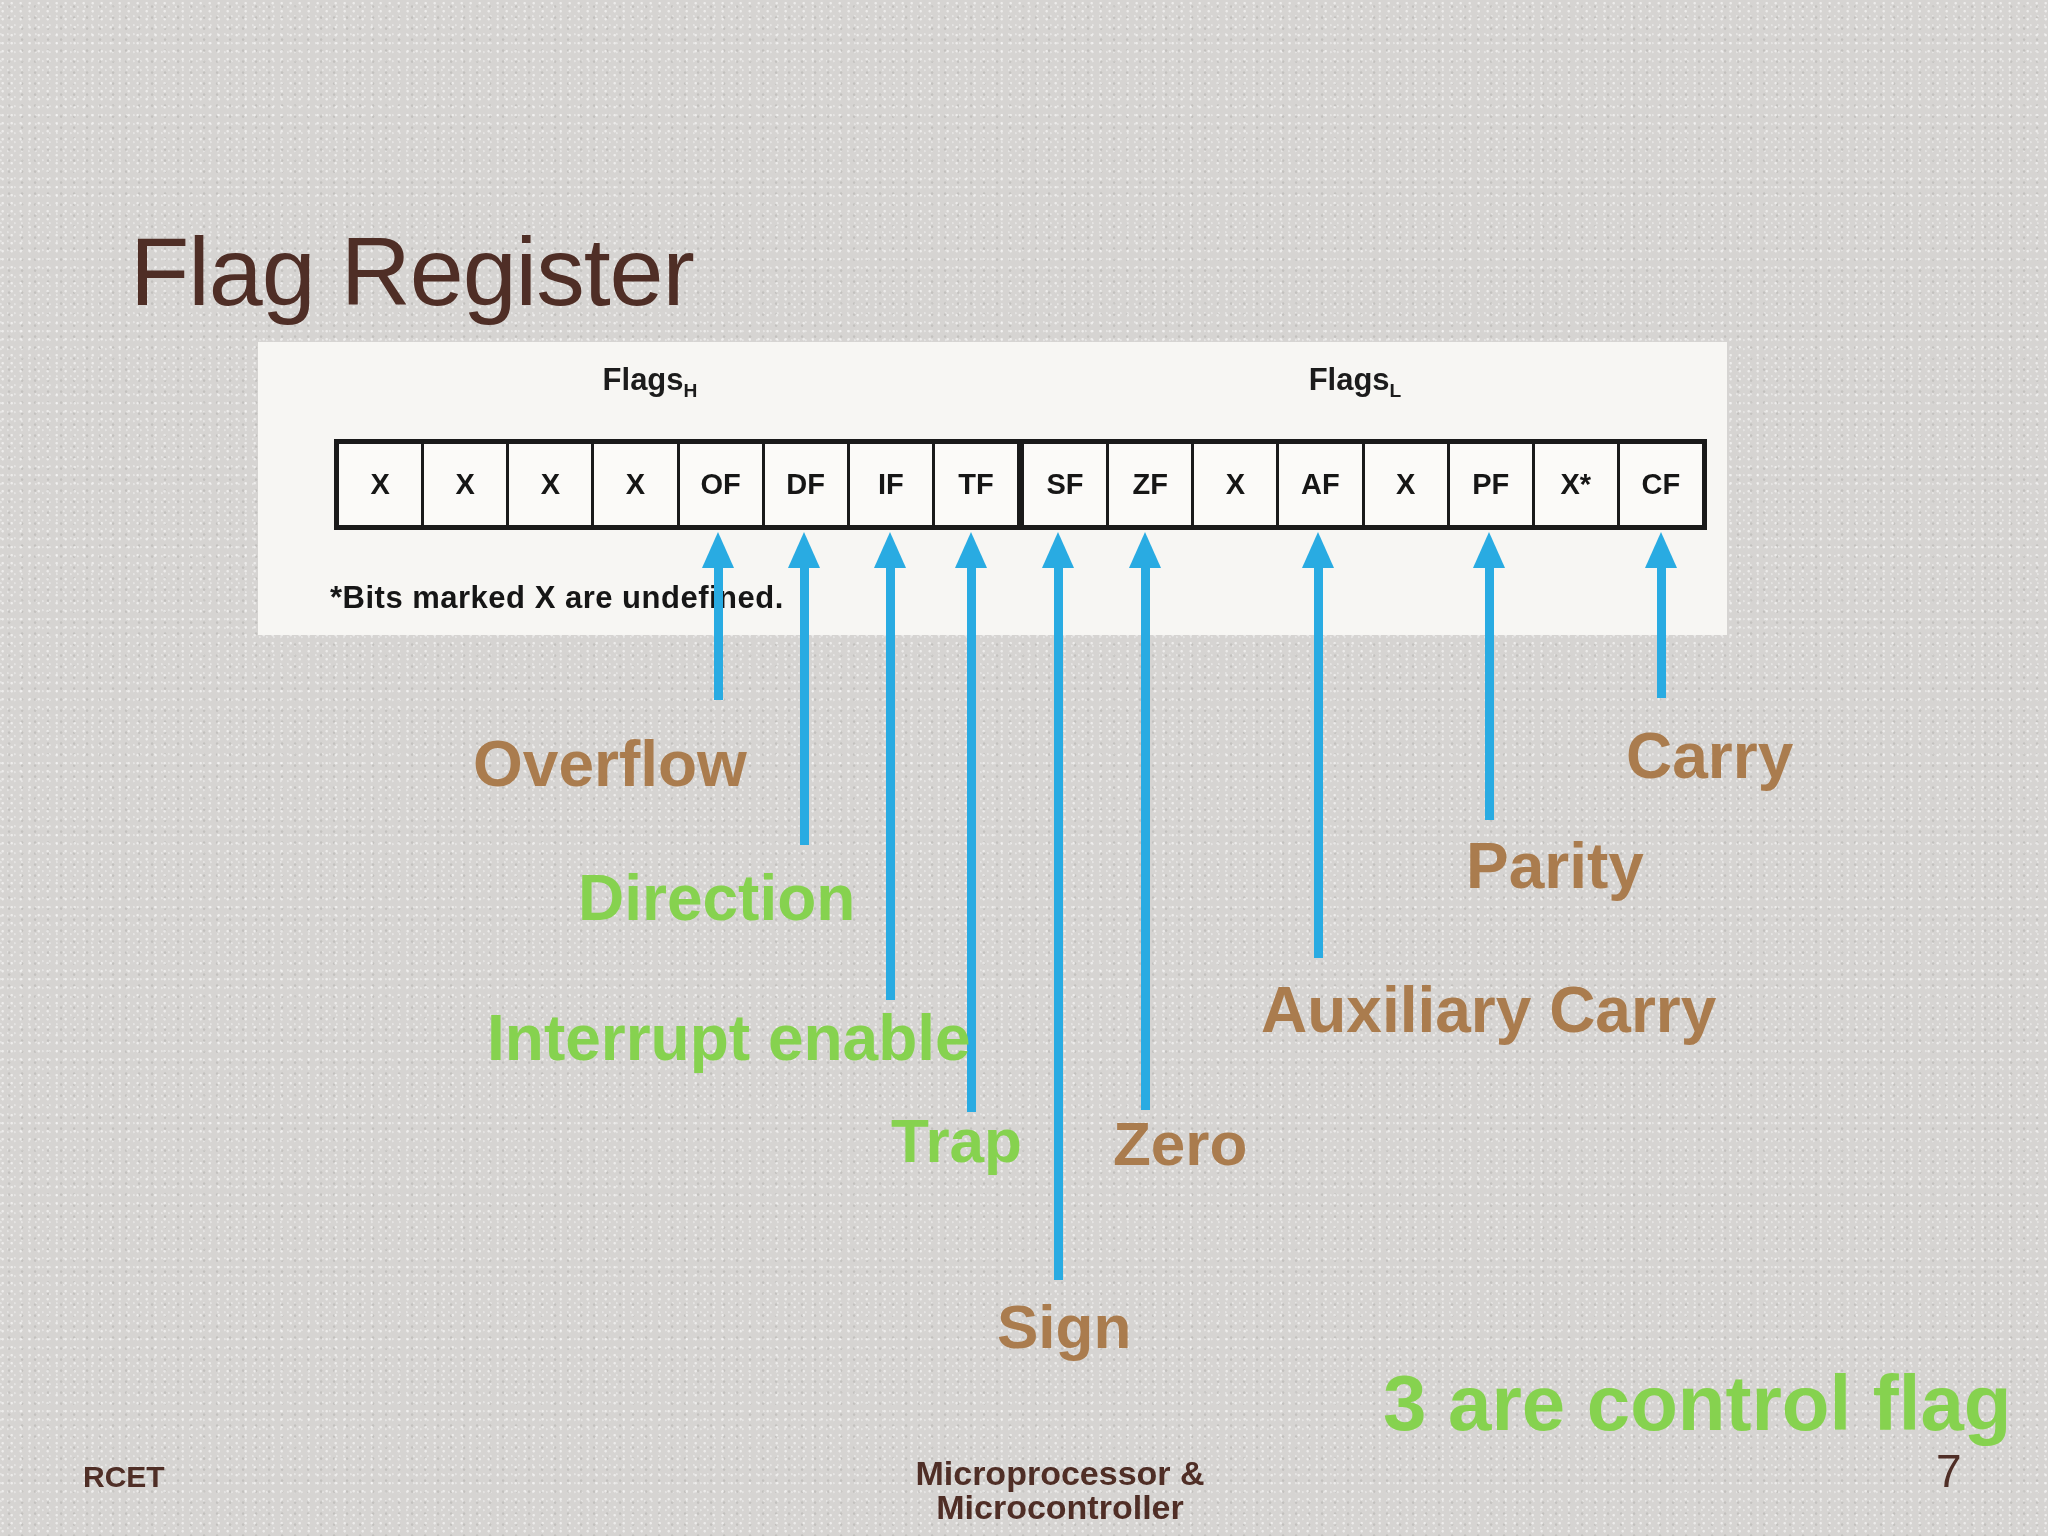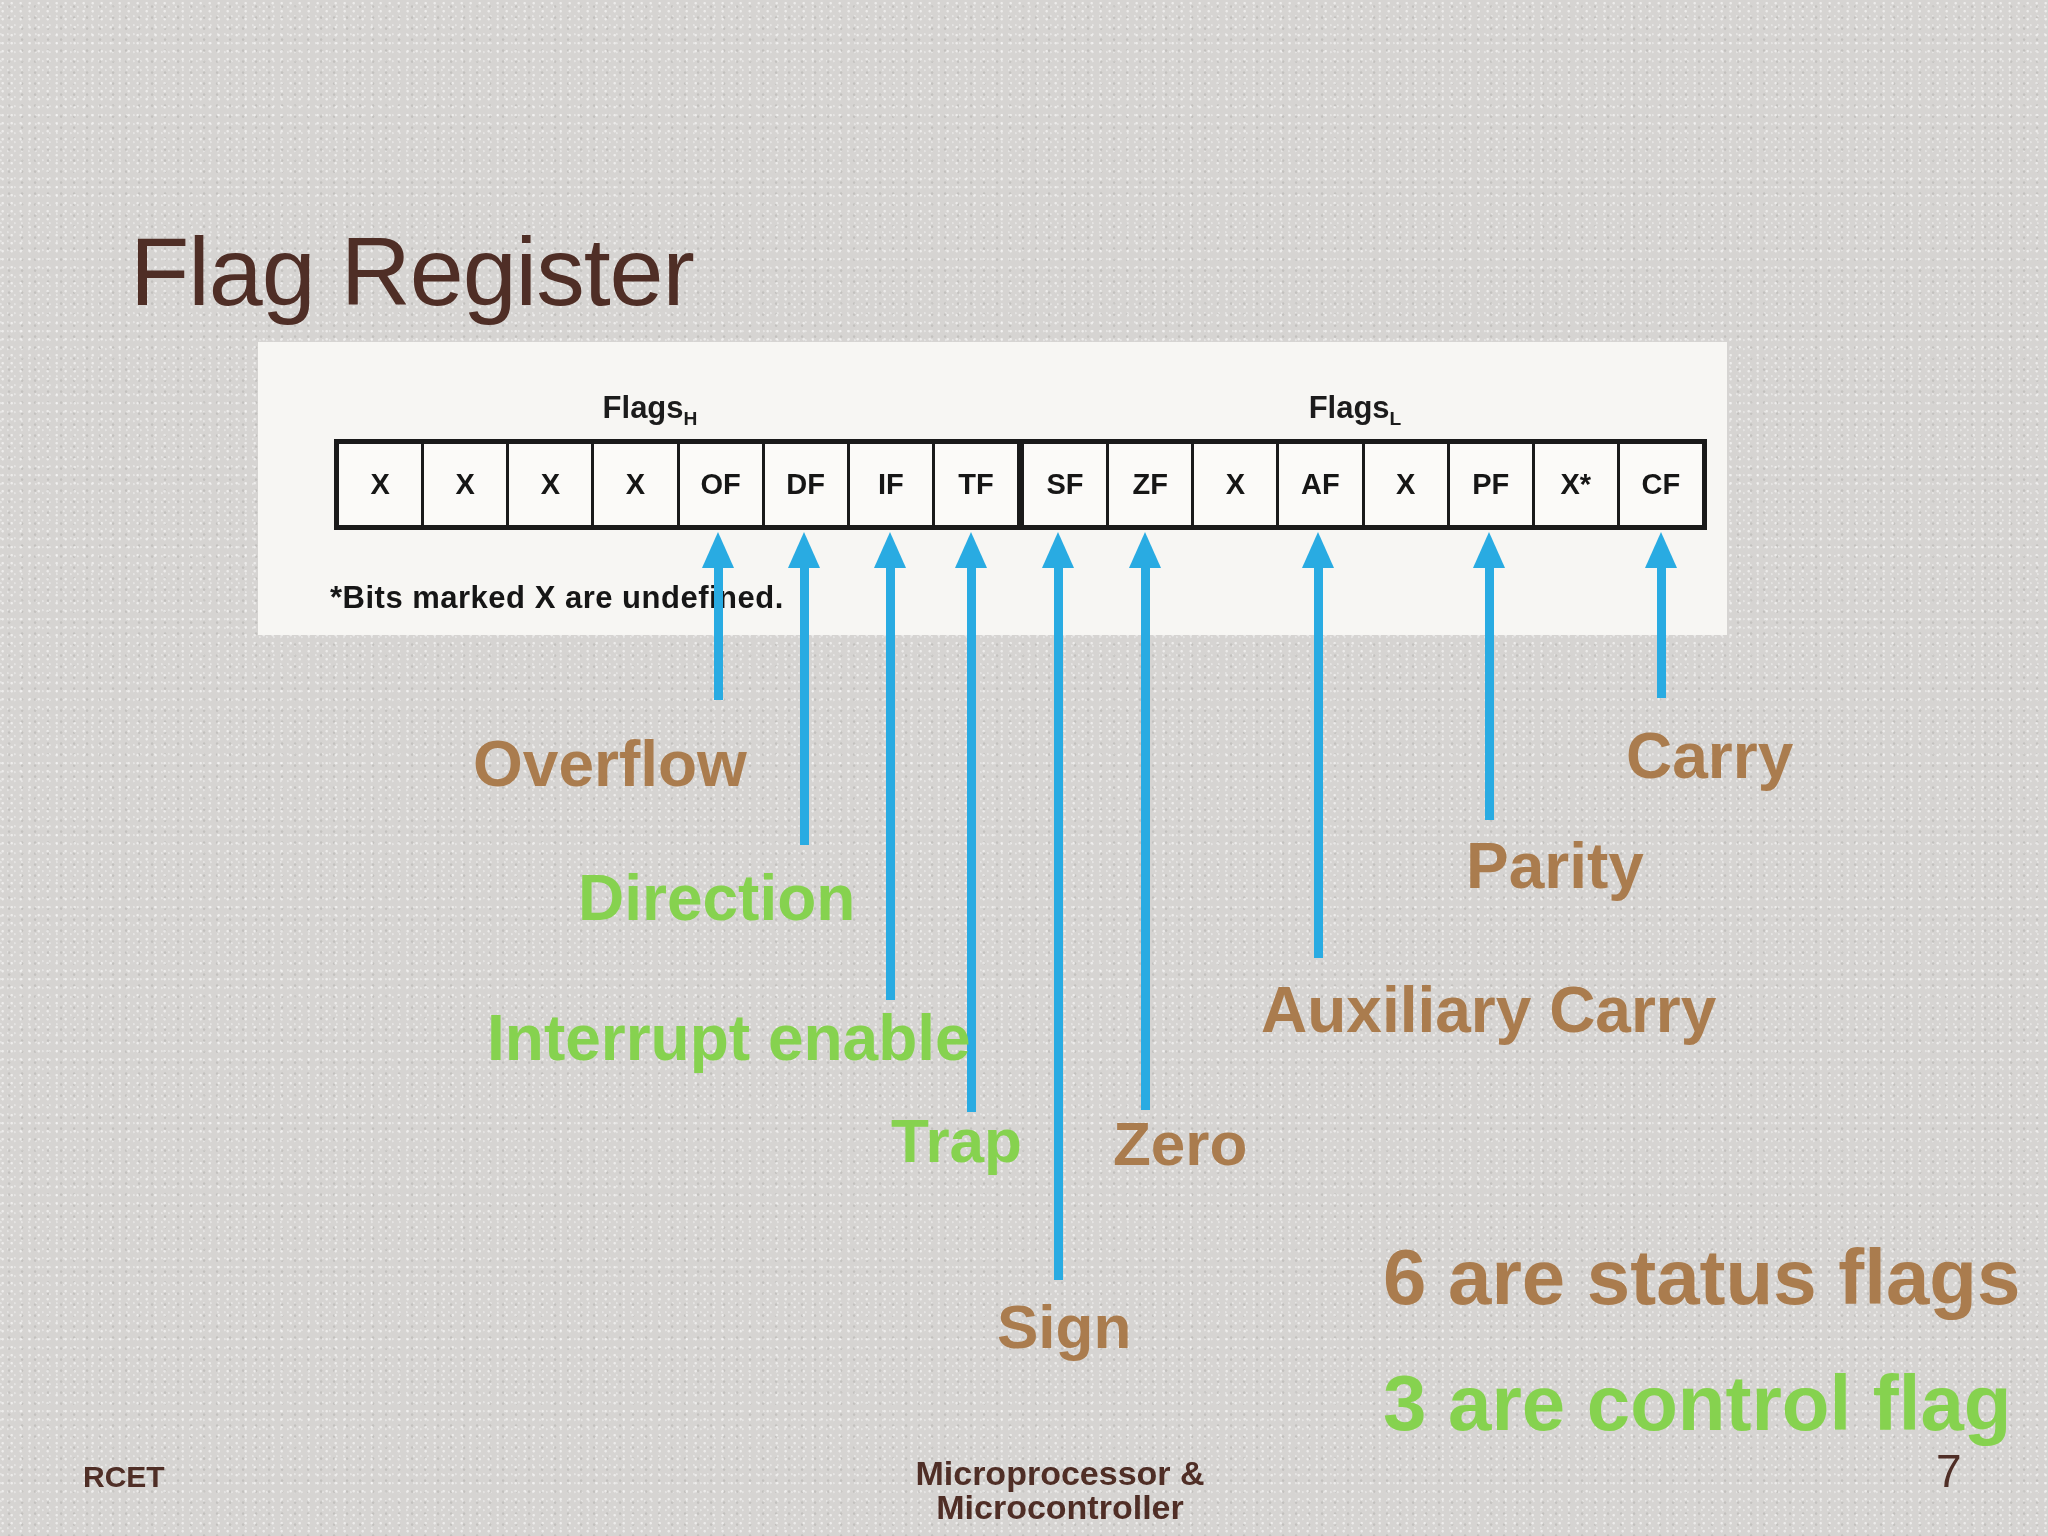--- a/index.html
+++ b/index.html
@@ -28,21 +28,21 @@
     position:absolute;left:130px;top:158px;
     font-size:97px;font-weight:400;letter-spacing:-1px;
     color:var(--maroon);line-height:1;text-align:right;
   }
   
   .panel{
     position:absolute;left:258px;top:342px;width:1469px;height:293px;
     background:var(--panel);
   }
   .flags-label{
-    position:absolute;top:392px;width:220px;text-align:center;
+    position:absolute;top:364px;width:220px;text-align:center;
     font-size:31px;font-weight:700;color:#1c1c1c;line-height:1;
   }
   .flags-h{left:540px;}
   .flags-l{left:1245px;}
   .flags-label sub{font-size:0.62em;line-height:0;}
   .register-row{
     position:absolute;left:334px;top:439px;width:1373px;height:91px;
     display:flex;box-sizing:border-box;
     border:5px solid var(--ink);
     background:#fbfaf8;
@@ -174,20 +174,19 @@
   <div class="flag-name brown lbl-overflow">Overflow</div>
   <div class="flag-name green lbl-direction">Direction</div>
   <div class="flag-name green lbl-interrupt">Interrupt enable</div>
   <div class="flag-name green lbl-trap">Trap</div>
   <div class="flag-name brown lbl-zero">Zero</div>
   <div class="flag-name brown lbl-sign">Sign</div>
   <div class="flag-name brown lbl-auxcarry">Auxiliary Carry</div>
   <div class="flag-name brown lbl-parity">Parity</div>
   <div class="flag-name brown lbl-carry">Carry</div>
 
-  <div class="summary-status">6 are status flags</div>
   <div class="summary-control">3 are control flag</div>
 
   <div class="footer-left">RCET</div>
   <div class="footer-center">Microprocessor &amp; Microcontroller</div>
   <div class="page-number">7</div>
 
 </div>
 
 </body></html>

